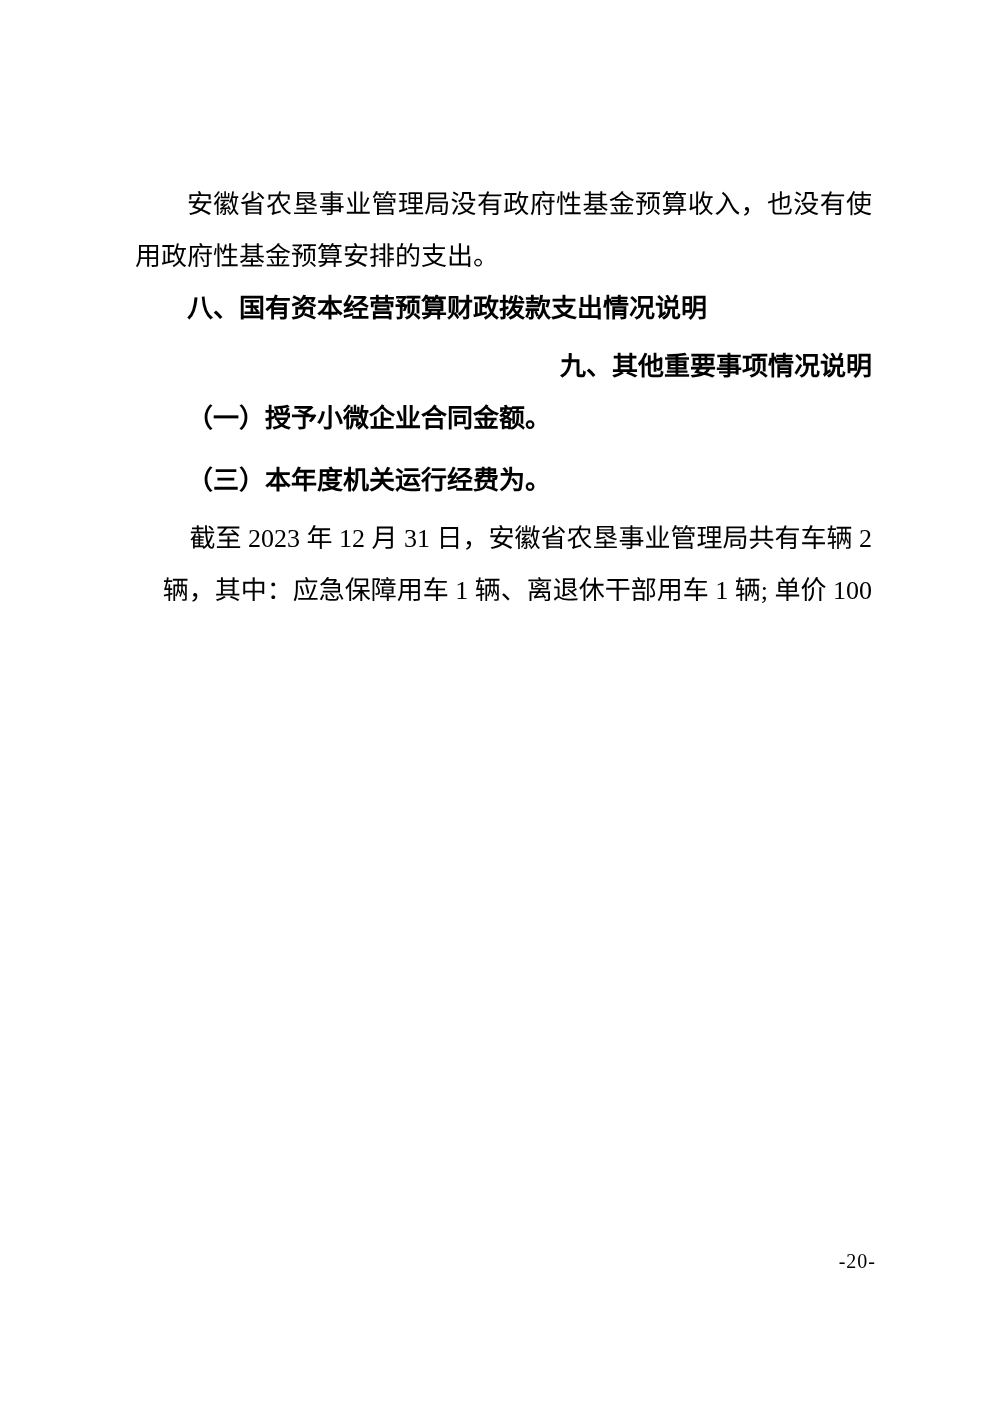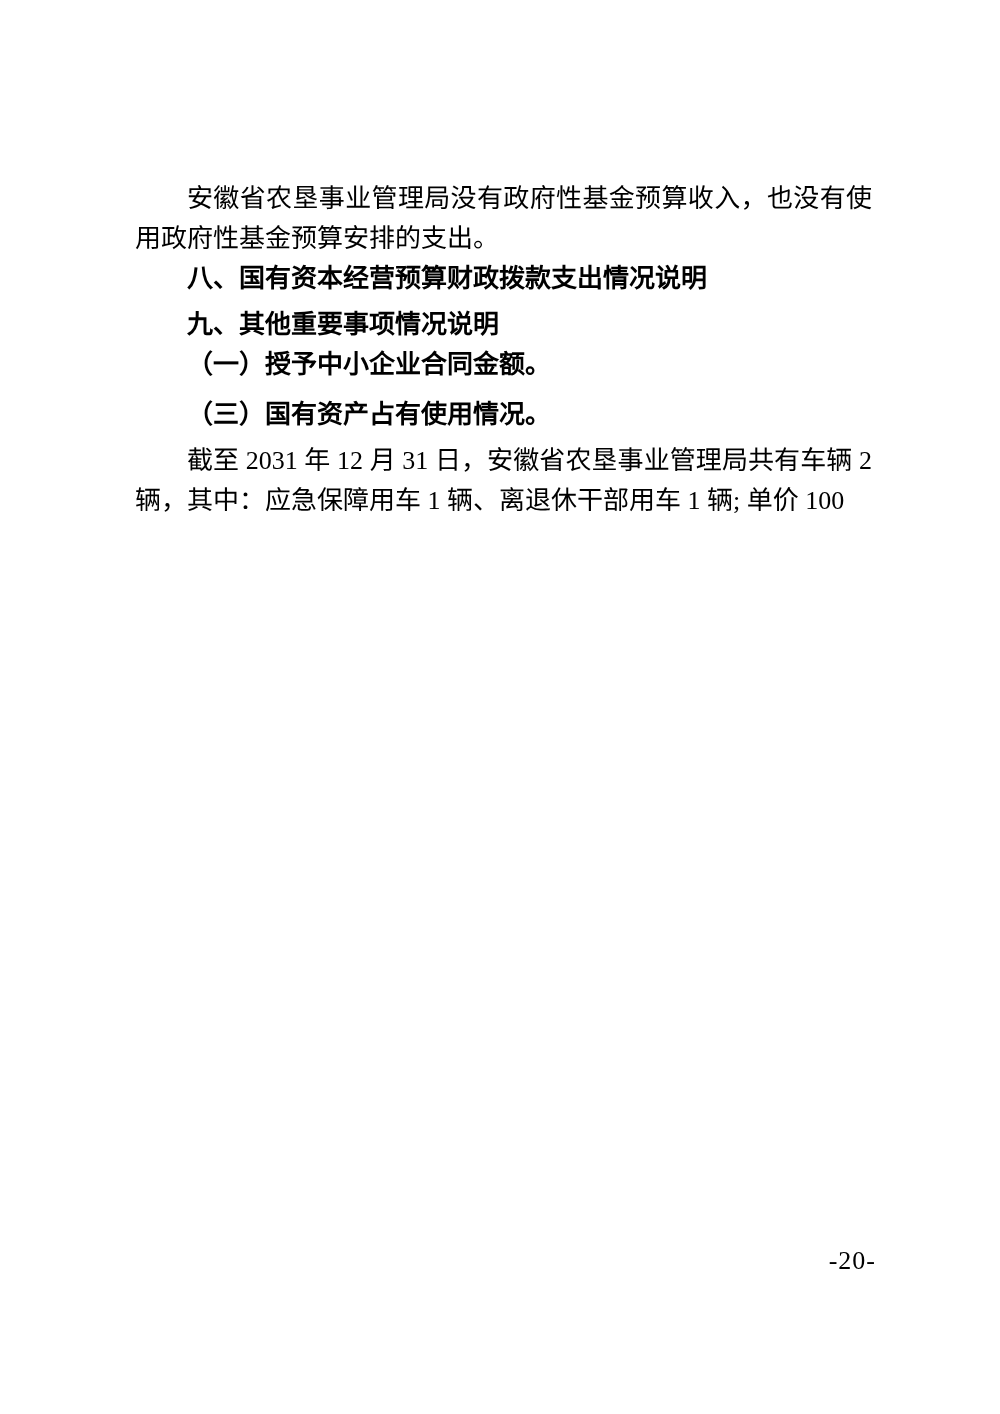--- a/index.html
+++ b/index.html
@@ -25,55 +25,55 @@
     line-height: 48px;
     text-align: justify;
     text-justify: inter-character;
   }
   .content p,
   .content h2,
   .content h3 {
     margin: 0;
     padding: 0;
     font-size: 26px;
-    line-height: 40px;
+    line-height: 52px;
     text-indent: 2em;
   }
   .para {
     font-weight: normal;
   }
   .sec-heading {
     font-family: Liberation Serif, serif;
     font-weight: bold;
     text-align: left;
   }
   .sub-heading {
     font-family: "Liberation Serif", "DejaVu Serif", serif;
     font-weight: bold;
     text-align: left;
   }
-  .mt-sm { margin-top: 6px !important; }
+  .mt-sm { margin-top: 6px !important; text-align: right; }
   .mt-md { margin-top: 10px !important; }
   .page-number {
     position: absolute;
     top: 1246px;
     right: 124px;
-    font-size: 26px;
+    font-size: 20px;
     line-height: 30px;
     letter-spacing: 1px;
     font-family: "Liberation Serif", "DejaVu Serif", serif;
   }
 </style>
 </head>
 <body>
 
 <div class="page">
   <div class="content">
     <p class="para">安徽省农垦事业管理局没有政府性基金预算收入，也没有使用政府性基金预算安排的支出。</p>
     <h2 class="sec-heading">八、国有资本经营预算财政拨款支出情况说明</h2>
     <h2 class="sec-heading mt-sm">九、其他重要事项情况说明</h2>
-    <h3 class="sub-heading">（一）授予中小企业合同金额。</h3>
-    <h3 class="sub-heading mt-md">（三）国有资产占有使用情况。</h3>
-    <p class="para mt-sm">截至 2031 年 12 月 31 日，安徽省农垦事业管理局共有车辆 2 辆，其中：应急保障用车 1 辆、离退休干部用车 1 辆; 单价 100</p>
+    <h3 class="sub-heading">（一）授予小微企业合同金额。</h3>
+    <h3 class="sub-heading mt-md">（三）本年度机关运行经费为。</h3>
+    <p class="para mt-sm">截至 2023 年 12 月 31 日，安徽省农垦事业管理局共有车辆 2 辆，其中：应急保障用车 1 辆、离退休干部用车 1 辆; 单价 100</p>
   </div>
 
   <div class="page-number">-20-</div>
 </div>
 
 </body></html>

